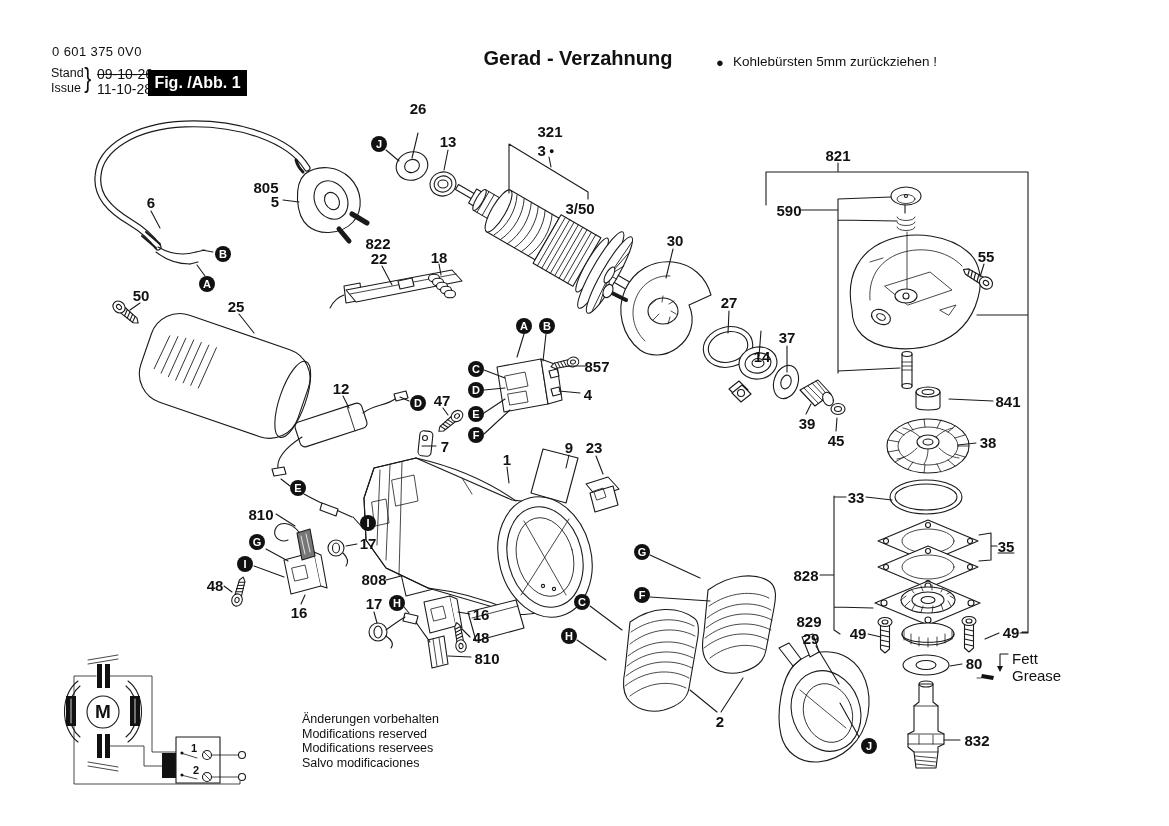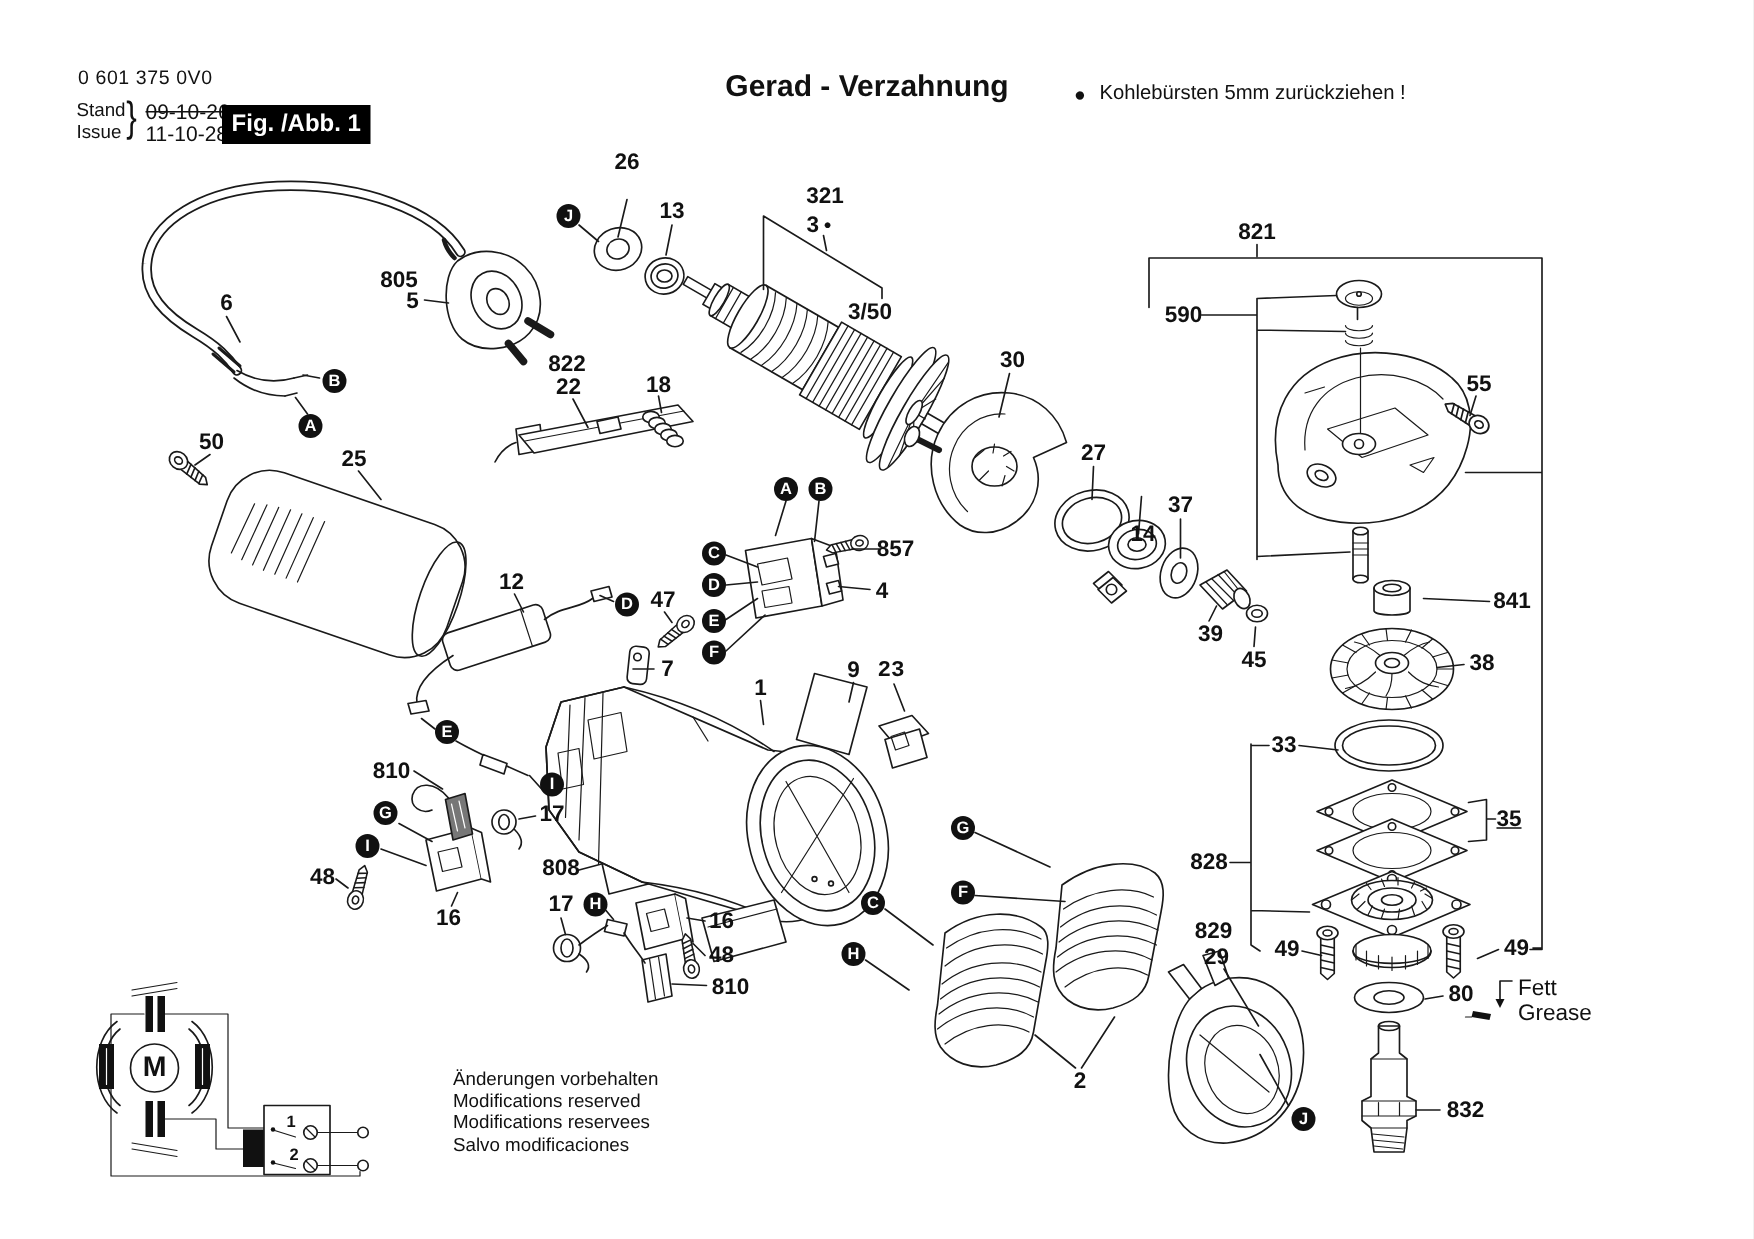--- a/index.html
+++ b/index.html
@@ -447,21 +447,21 @@
       <div class="callout" style="left: 368px; top: 543px;">17</div>
       <div class="callout" style="left: 215px; top: 585px;">48</div>
       <div class="callout" style="left: 299px; top: 612px;">16</div>
       <div class="callout" style="left: 374px; top: 579px;">808</div>
       <div class="callout" style="left: 374px; top: 603px;">17</div>
       <div class="callout" style="left: 481px; top: 614px;">16</div>
       <div class="callout" style="left: 481px; top: 637px;">48</div>
       <div class="callout" style="left: 487px; top: 658px;">810</div>
       <div class="callout" style="left: 507px; top: 459px;">1</div>
       <div class="callout" style="left: 569px; top: 447px;">9</div>
-      <div class="callout" style="left: 594px; top: 447px; font-family: Liberation Mono, monospace;">23</div>
+      <div class="callout" style="left: 594px; top: 447px;">23</div>
       <div class="callout" style="left: 720px; top: 721px;">2</div>
       <div class="callout motor" style="left: 103px; top: 712px;">M</div>
       <div class="callout small" style="left: 194px; top: 748px;">1</div>
       <div class="callout small" style="left: 196px; top: 770px;">2</div>
       <div class="refletter" style="left: 379px; top: 144px;">J</div>
       <div class="refletter" style="left: 223px; top: 254px;">B</div>
       <div class="refletter" style="left: 207px; top: 284px;">A</div>
       <div class="refletter" style="left: 524px; top: 326px;">A</div>
       <div class="refletter" style="left: 547px; top: 326px;">B</div>
       <div class="refletter" style="left: 476px; top: 369px;">C</div>

